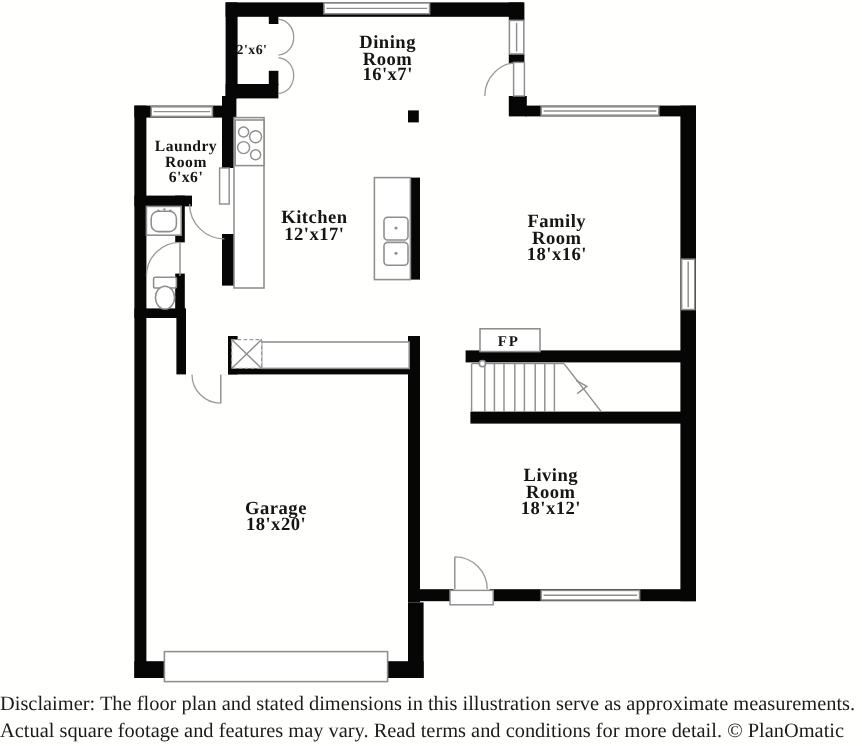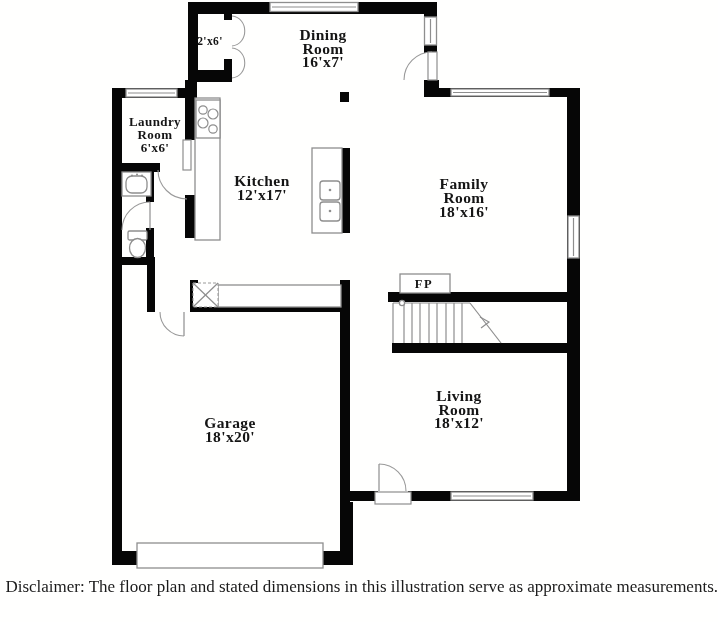--- a/index.html
+++ b/index.html
@@ -11,21 +11,21 @@
   .fixline{stroke:#8e8e8e;stroke-width:1.2;fill:none;}
   .doorarc{stroke:#9a9a9a;stroke-width:1.1;fill:none;}
   .doorleaf{fill:#ffffff;stroke:#8e8e8e;stroke-width:1.2;}
   .dash{fill:#ffffff;stroke:#9a9a9a;stroke-width:1;stroke-dasharray:3 2;}
   .room-label{font-family:"Liberation Serif",serif;font-weight:700;fill:#151515;
               text-anchor:middle;letter-spacing:0.4px;}
   .fs-main{font-size:15.5px;}
   .fs-laundry{font-size:13px;}
   .fs-closet{font-size:11.5px;}
   .fs-fp{font-size:12.5px;letter-spacing:1.5px;}
-  .disclaimer{position:absolute;left:0;top:576px;width:718px;text-align:right;
+  .disclaimer{position:absolute;left:0;top:576px;width:718px;text-align:left;
               font-size:17px;line-height:21.5px;color:#1b1b1b;font-family:Liberation Serif, serif;}
   .disclaimer div{white-space:nowrap;}
 </style>
 </head>
 <body>
 
 <div class="canvas">
 <svg width="718" height="575" viewBox="0 0 718 575">
 
   <g>
@@ -165,14 +165,15 @@
     <text class="room-label fs-main" x="459" y="415">Room</text>
     <text class="room-label fs-main" x="459" y="428">18'x12'</text>
 
     <text class="room-label fs-main" x="230" y="428">Garage</text>
     <text class="room-label fs-main" x="230" y="442">18'x20'</text>
   </g>
 </svg>
 
 <div class="disclaimer">
   <div>Disclaimer: The floor plan and stated dimensions in this illustration serve as approximate measurements.</div>
+  <div>Actual square footage and features may vary. Read terms and conditions for more detail. © PlanOmatic</div>
 </div>
 </div>
 
 </body></html>

